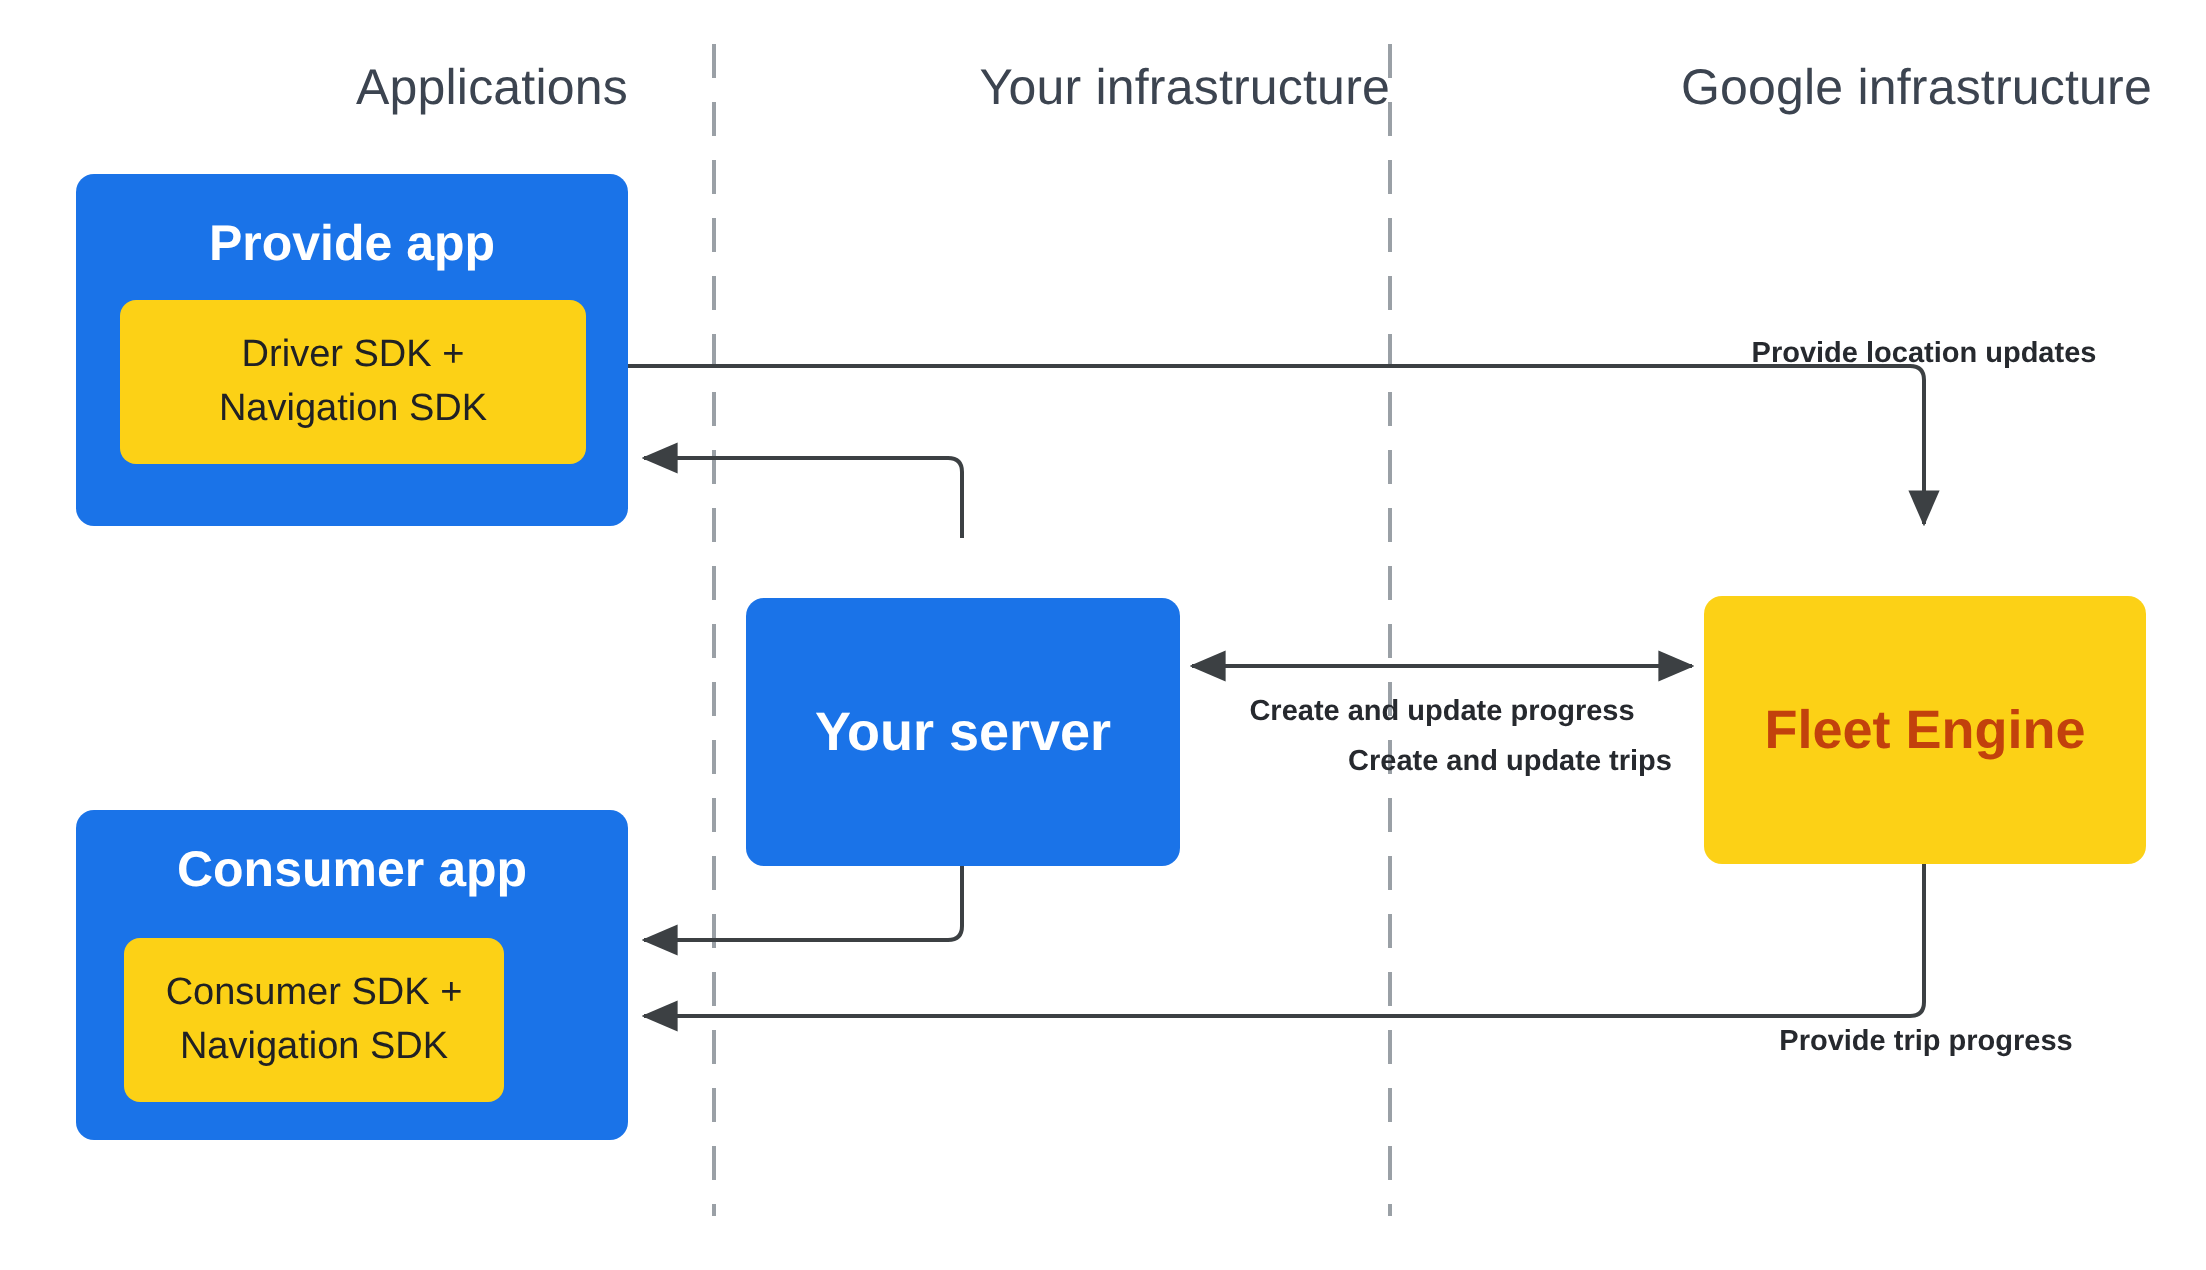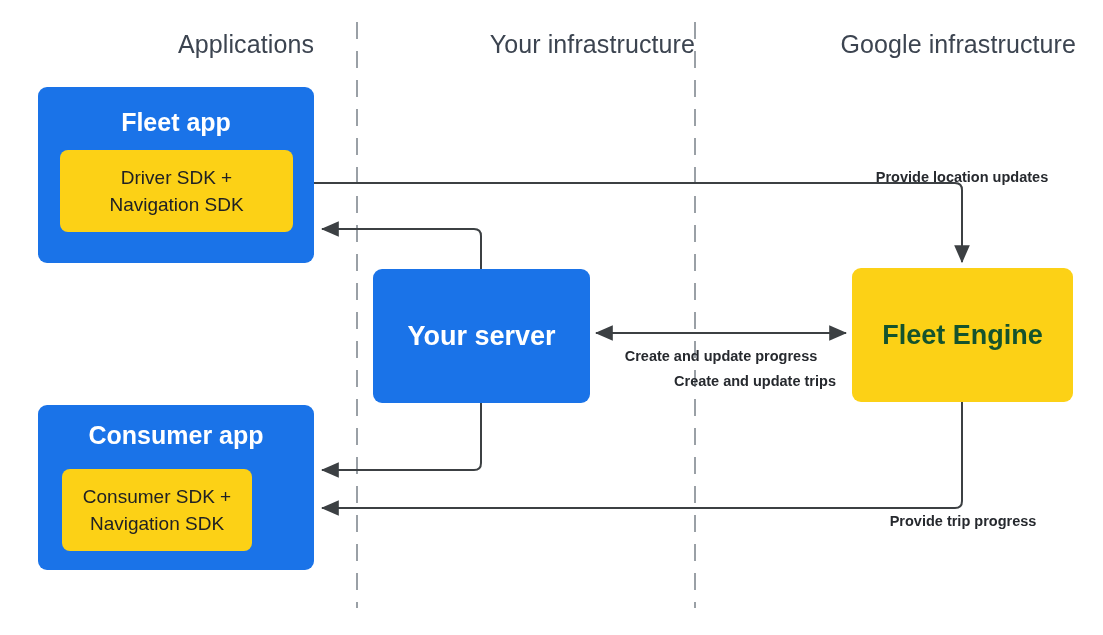--- a/index.html
+++ b/index.html
@@ -65,31 +65,32 @@
     white-space: nowrap;
     text-align: center;
   }
   .plain-box {
     position: absolute;
     border-radius: 9px;
     display: flex;
     align-items: center;
     justify-content: center;
     box-sizing: border-box;
+    margin-top: 30px;
   }
   .plain-box.blue { background: #1a73e8; }
   .plain-box.yellow { background: #fcd116; }
   .plain-label {
     font-family: "Liberation Sans", sans-serif;
     font-weight: bold;
     font-size: 27px;
     white-space: nowrap;
   }
   .plain-box.blue .plain-label { color: #ffffff; }
-  .plain-box.yellow .plain-label { color: #14532d; }
+  .plain-box.yellow .plain-label { color: #c2410c; }
   
   .edge-label {
     position: absolute;
     font-family: "Liberation Sans", sans-serif;
     font-weight: bold;
     font-size: 14.5px;
     color: #26292e;
     white-space: nowrap;
     line-height: 21px;
   }
@@ -145,21 +146,21 @@
     <path class="wire" d="M481,269 L481,236 Q481,229 474,229 L322,229" marker-end="url(#arrowhead)"></path>
 
     <path class="wire" d="M596,333 L846,333" marker-end="url(#arrowhead)" marker-start="url(#arrowhead-start)"></path>
 
     <path class="wire" d="M481,403 L481,463 Q481,470 474,470 L322,470" marker-end="url(#arrowhead)"></path>
 
     <path class="wire" d="M962,402 L962,501 Q962,508 955,508 L322,508" marker-end="url(#arrowhead)"></path>
   </svg>
 
   <div class="app-box" style="left:38px; top:87px; width:276px; height:176px;">
-    <div class="app-title" style="top:21px;">Fleet app</div>
+    <div class="app-title" style="top:21px;">Provide app</div>
     <div class="sdk-box" style="left:22px; top:63px; width:233px; height:82px;">
       <div class="sdk-line">Driver SDK +</div>
       <div class="sdk-line">Navigation SDK</div>
     </div>
   </div>
 
   <div class="app-box" style="left:38px; top:405px; width:276px; height:165px;">
     <div class="app-title" style="top:16px;">Consumer app</div>
     <div class="sdk-box" style="left:24px; top:64px; width:190px; height:82px;">
       <div class="sdk-line">Consumer SDK +</div>

